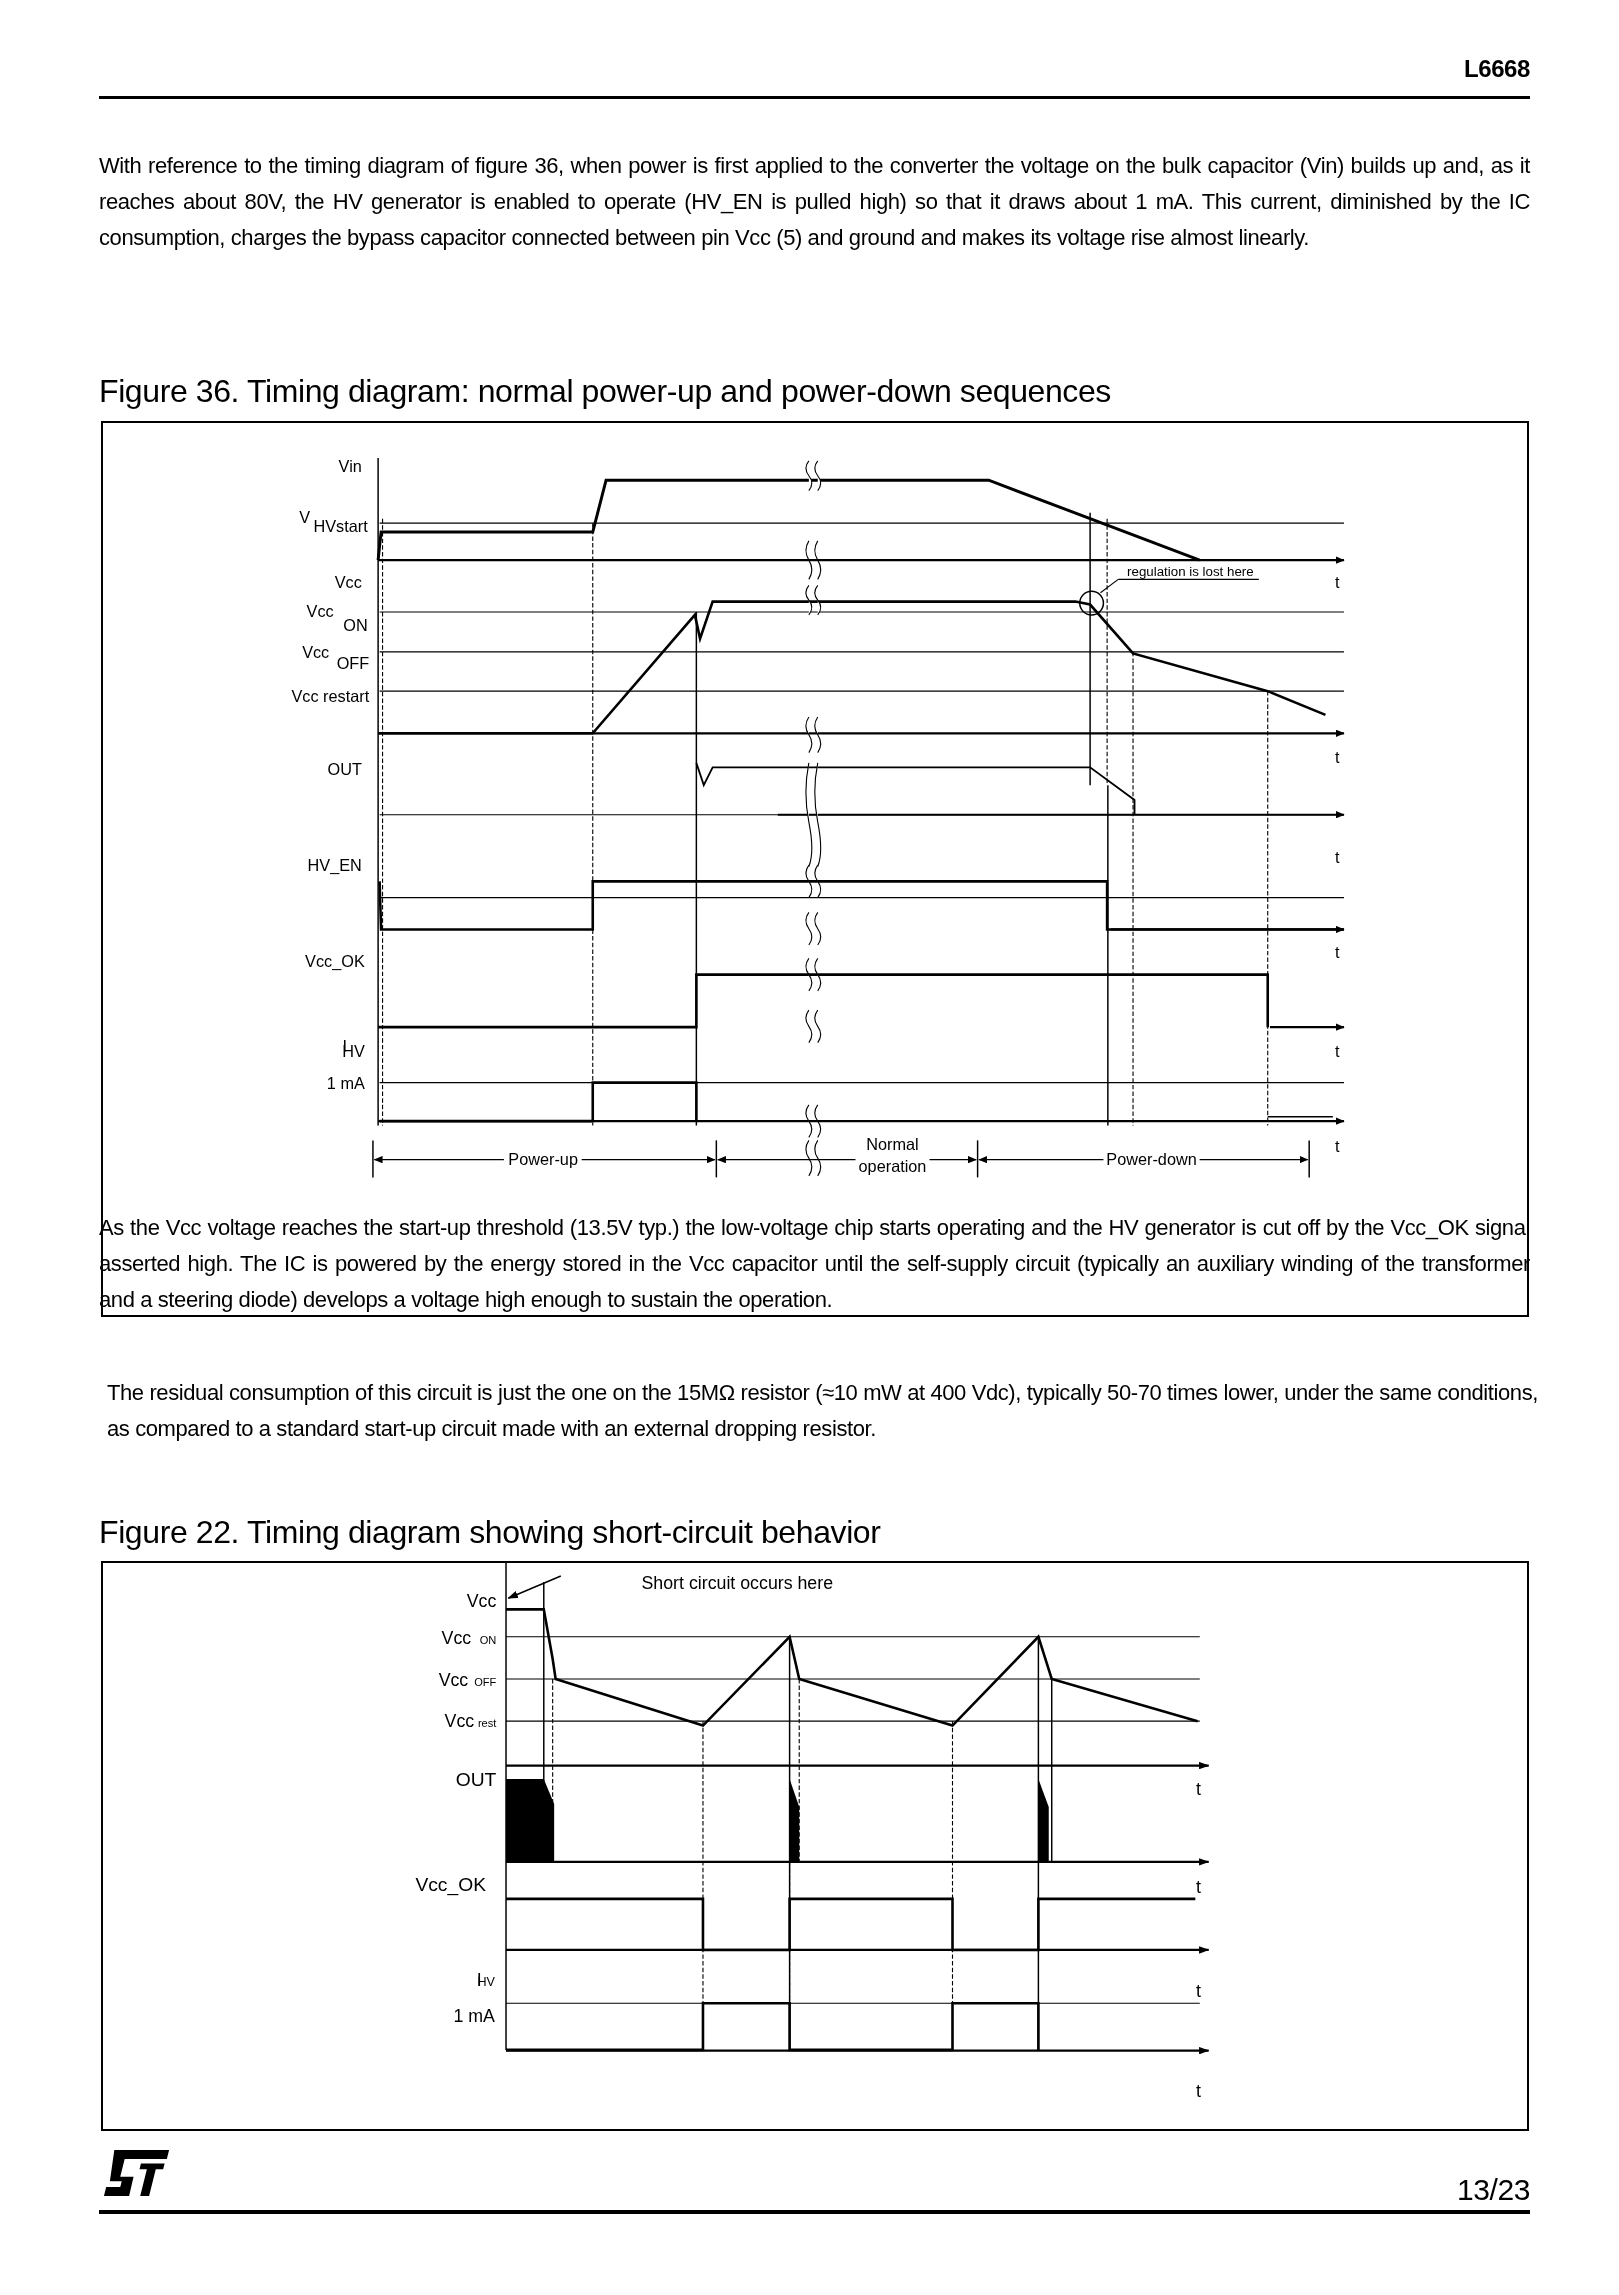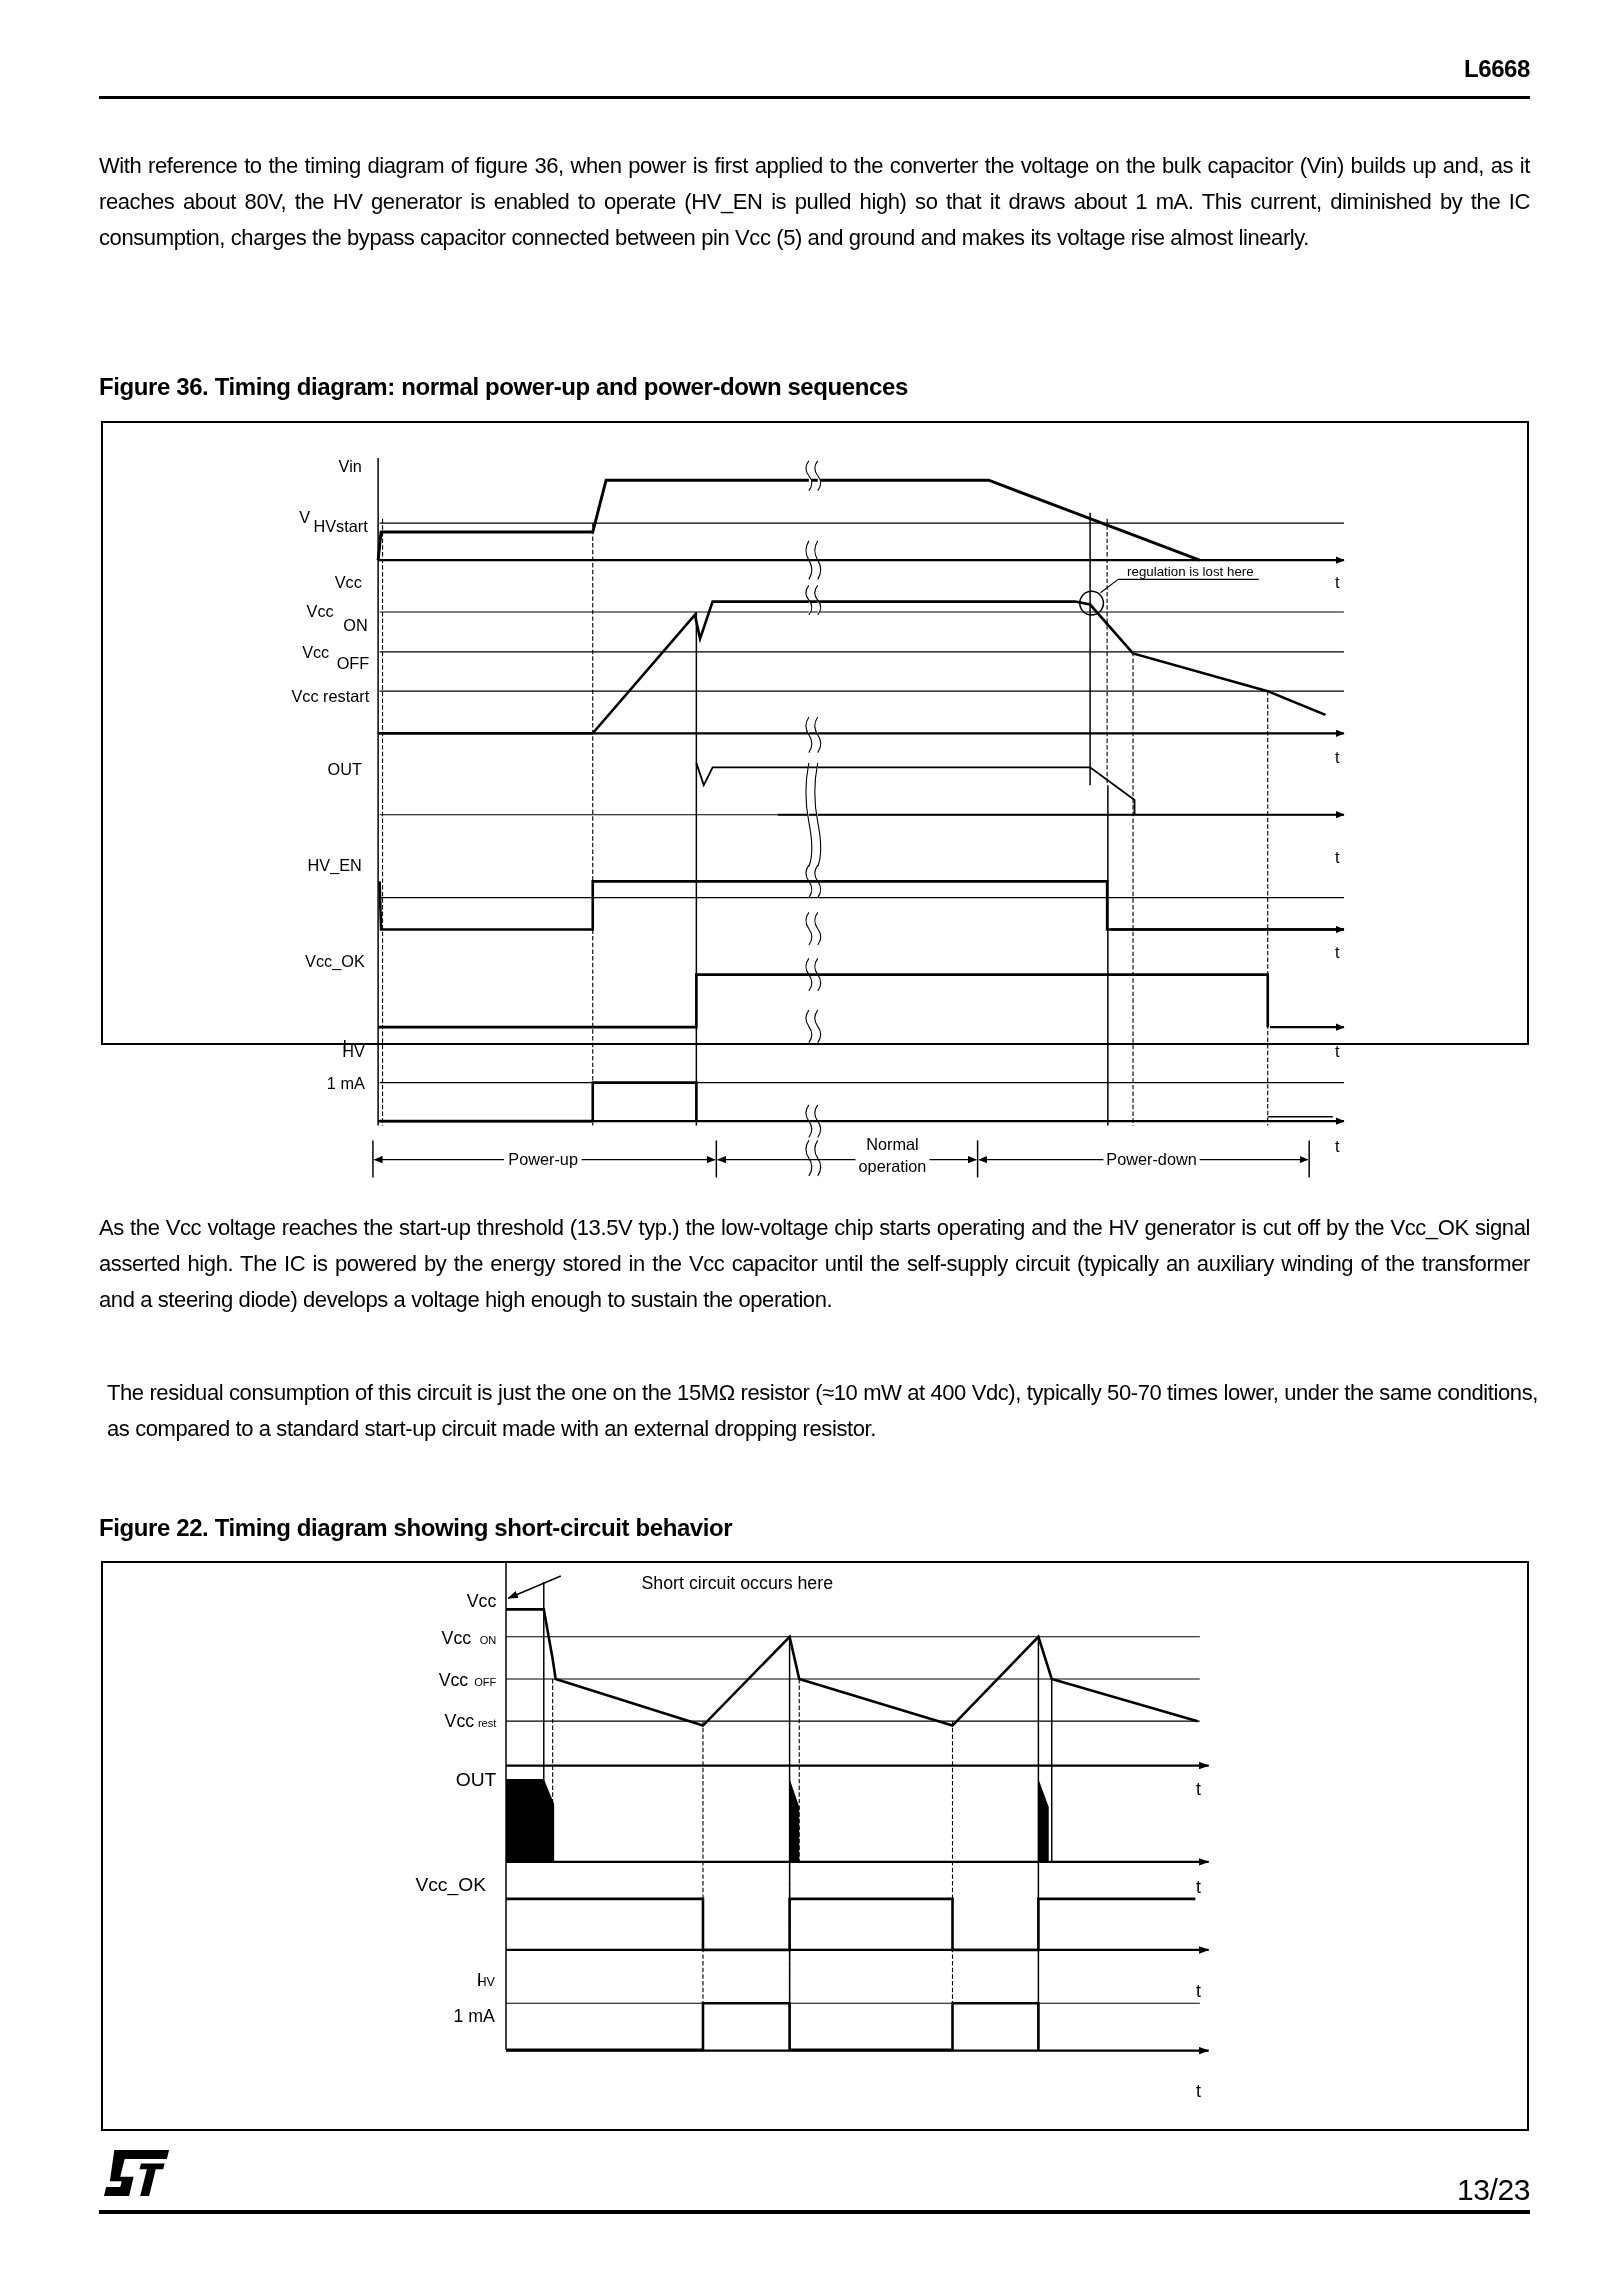--- a/index.html
+++ b/index.html
@@ -1,38 +1,38 @@
 <!DOCTYPE html>
 <html style="font-size:12px"><head>
 <meta charset="utf-8">
 <style>
   html, body { margin: 0; padding: 0; background: #ffffff; }
   body { width: 1619px; height: 2295px; position: relative; font-family: "Liberation Sans", sans-serif; color: #000; overflow: hidden; }
   .header-title { position: absolute; right: 89px; top: 55px; font-size: 24px; font-weight: bold; letter-spacing: -0.4px; }
   .header-rule { position: absolute; left: 99px; right: 89px; top: 96px; height: 3px; background: #000; }
   .para { position: absolute; left: 99px; width: 1431px; font-size: 22px; line-height: 36px; text-align: justify; letter-spacing: -0.4px; }
-  .fig-title { position: absolute; left: 99px; font-size: 24px; font-weight: bold; letter-spacing: -0.4px; }
+  .fig-title { position: absolute; left: 99px; font-size: 32px; font-weight: normal; letter-spacing: -0.4px; }
   .fig-box { position: absolute; left: 101px; width: 1428px; border: 2.2px solid #000; box-sizing: border-box; }
   .fig-box svg { position: absolute; left: -2.2px; top: -2.2px; }
   .footer-rule { position: absolute; left: 99px; right: 89px; top: 2210px; height: 3.7px; background: #000; }
   .page-num { position: absolute; right: 89px; top: 2173px; font-size: 30px; letter-spacing: -0.4px; }
   .logo { position: absolute; left: 101px; top: 2147px; }
   svg text { font-family: "Liberation Sans", sans-serif; fill: #000; }
 </style>
 </head>
 <body>
 
 <div class="header-title">L6668</div>
 <div class="header-rule"></div>
 
 <p class="para" style="top:148px; margin:0;">With reference to the timing diagram of figure 36, when power is first applied to the converter the voltage on the bulk capacitor (Vin) builds up and, as it reaches about 80V, the HV generator is enabled to operate (HV_EN is pulled high) so that it draws about 1 mA. This current, diminished by the IC consumption, charges the bypass capacitor connected between pin Vcc (5) and ground and makes its voltage rise almost linearly.</p>
 
 <div class="fig-title" style="top:373px;">Figure 36. Timing diagram: normal power-up and power-down sequences</div>
 
-<div class="fig-box" style="top:421px; height:624px;">
+<div class="fig-box" style="top:421px; height:896px;">
   <svg width="1432" height="786" viewBox="136 568 1934 1062" xmlns="http://www.w3.org/2000/svg">
     <defs>
       <marker id="arr" markerWidth="12" markerHeight="10" refX="11" refY="5" orient="auto" markerUnits="userSpaceOnUse">
         <path d="M0,0 L12,5 L0,10 z" fill="#000"></path>
       </marker>
       <marker id="arrL" markerWidth="12" markerHeight="10" refX="1" refY="5" orient="auto" markerUnits="userSpaceOnUse">
         <path d="M12,0 L0,5 L12,10 z" fill="#000"></path>
       </marker>
     </defs>
 

